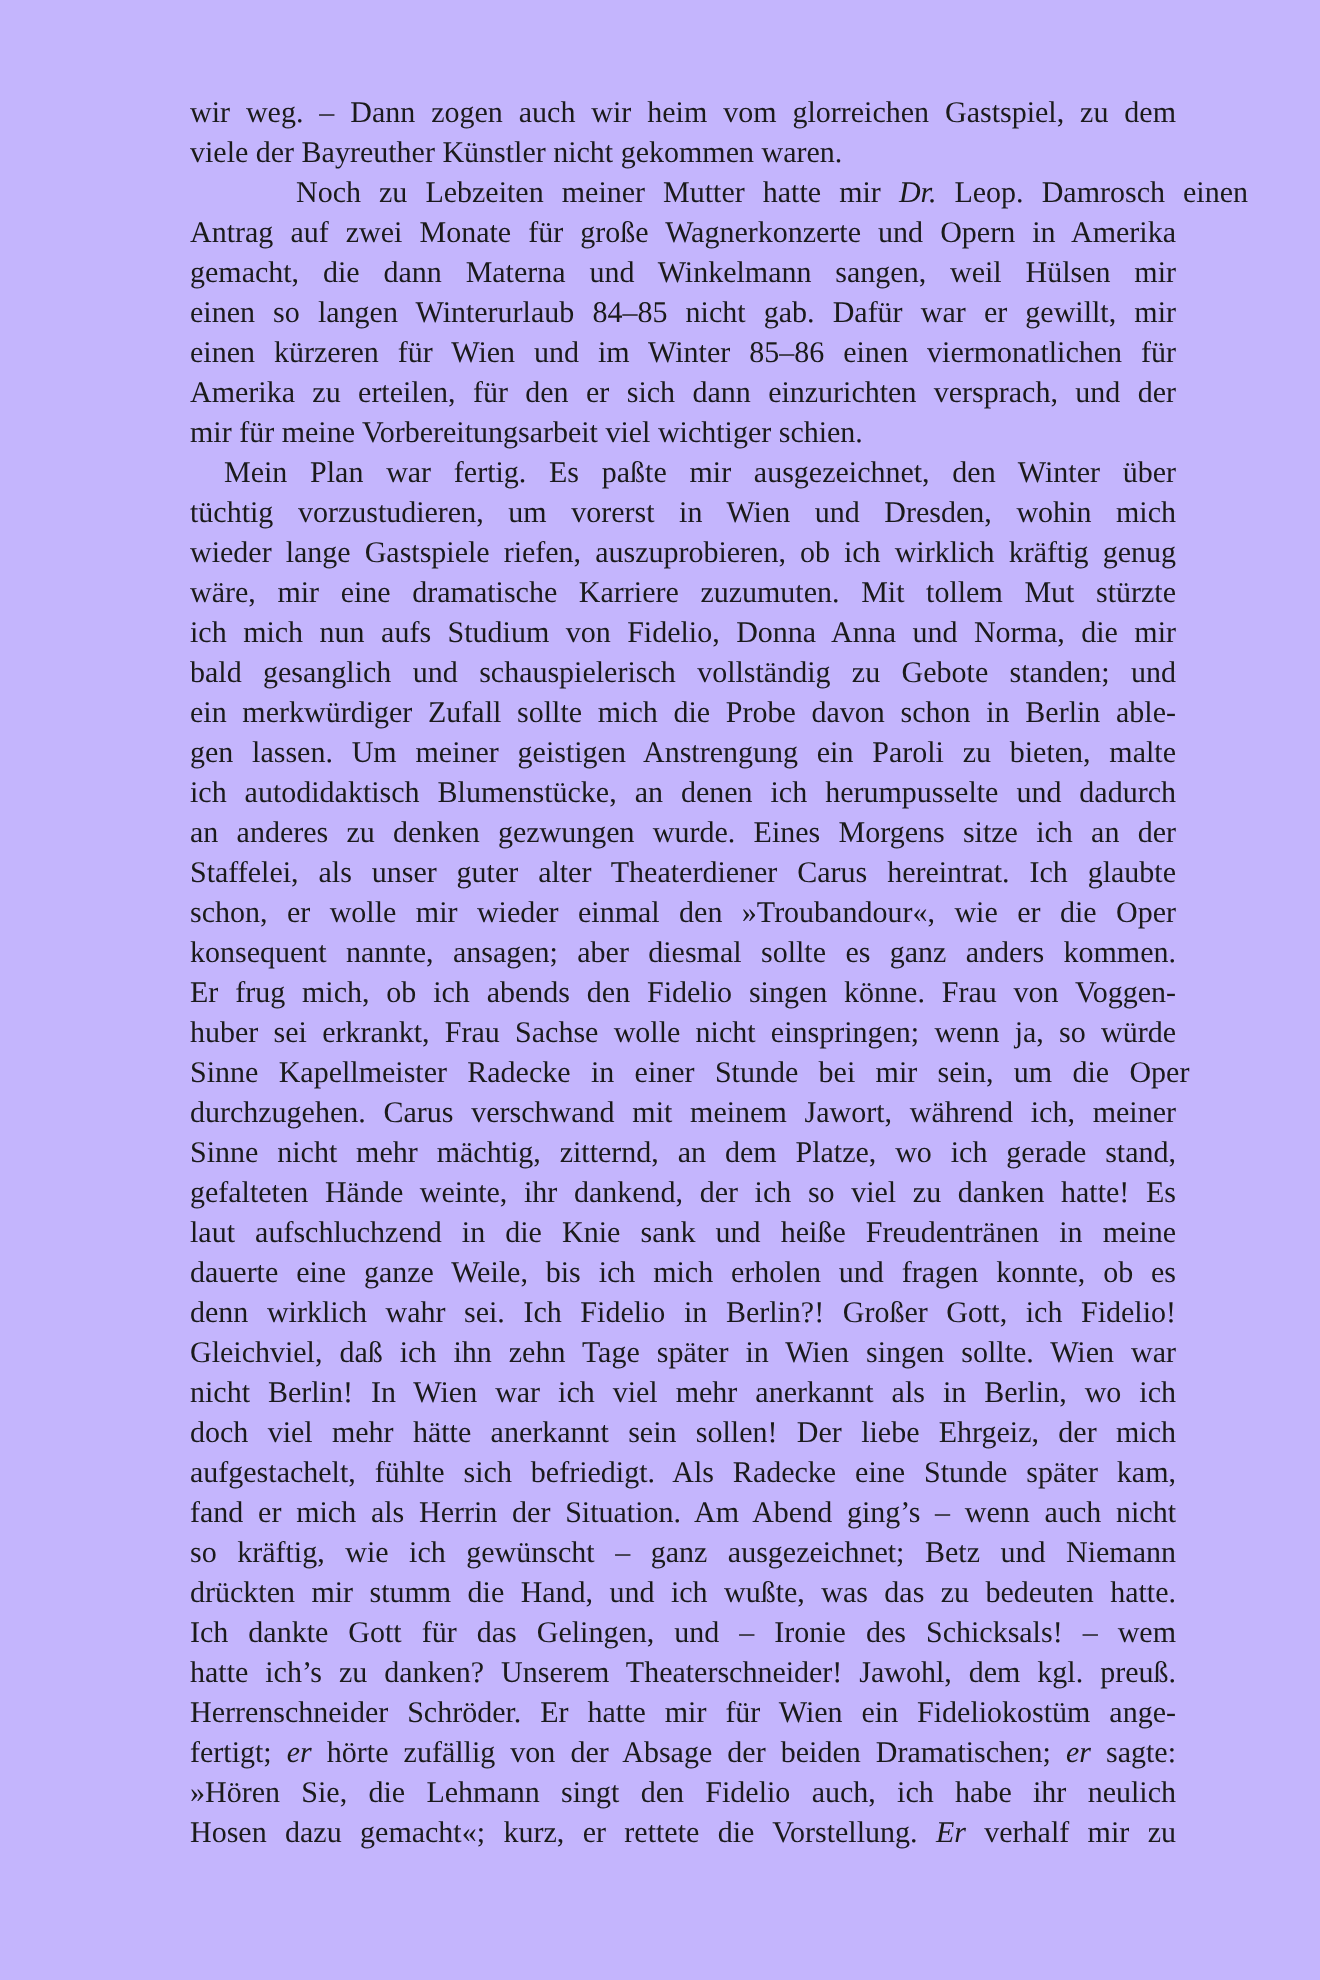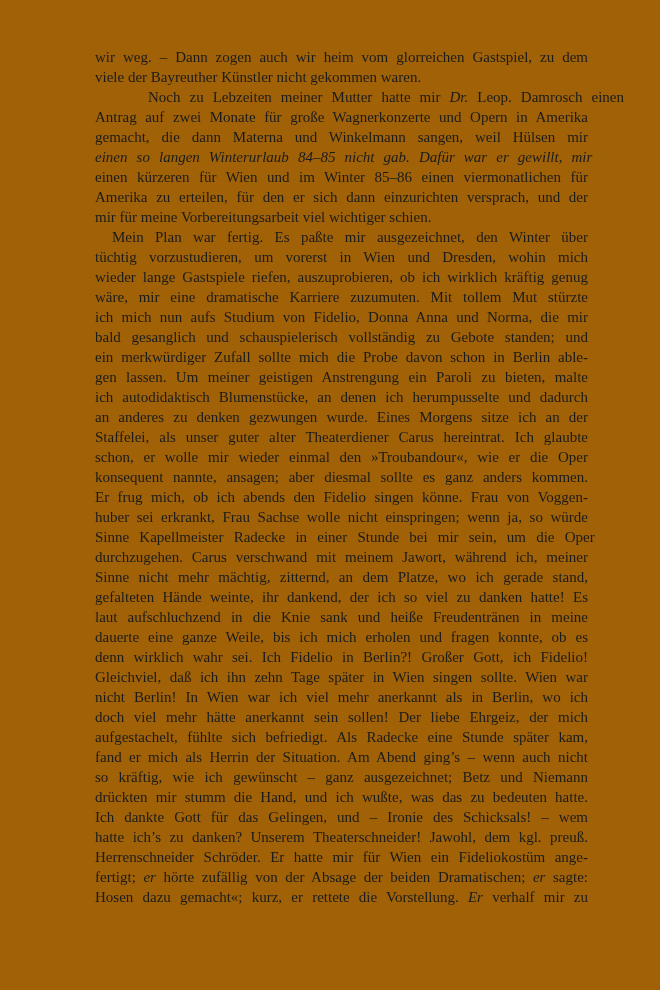--- a/index.html
+++ b/index.html
@@ -4,21 +4,21 @@
 <style>
   html, body {
     margin: 0;
     padding: 0;
     background: #ffffff;
   }
   .book-page {
     position: relative;
     width: 660px;
     height: 990px;
-    background: #a16207;
+    background: #c4b5fd;
     font-family: "Liberation Serif", "DejaVu Serif", serif;
     overflow: hidden;
   }
   .text-block {
     position: absolute;
     left: 95px;
     top: 47px;
     width: 493px;
   }
   .line {
@@ -49,21 +49,21 @@
 </head>
 <body>
 
 <div class="book-page" style="color: rgb(27, 27, 27);">
   <div class="text-block">
       <div class="line justify"><span class="line-text" style="word-spacing: 4.21875px;">wir weg. – Dann zogen auch wir heim vom glorreichen Gastspiel, zu dem</span></div>
       <div class="line"><span class="line-text">viele der Bayreuther Künstler nicht gekommen waren.</span></div>
       <div class="line justify"><span class="indent"></span><span class="line-text" style="word-spacing: 5.27969px; margin-left: 36px;">Noch zu Lebzeiten meiner Mutter hatte mir <i>Dr.</i> Leop. Damrosch einen</span></div>
       <div class="line justify"><span class="line-text" style="word-spacing: 4.79688px;">Antrag auf zwei Monate für große Wagnerkonzerte und Opern in Amerika</span></div>
       <div class="line justify"><span class="line-text" style="word-spacing: 8.17535px;">gemacht, die dann Materna und Winkelmann sangen, weil Hülsen mir</span></div>
-      <div class="line justify"><span class="line-text" style="word-spacing: 5.32528px; font-style: italic;">einen so langen Winterurlaub 84–85 nicht gab. Dafür war er gewillt, mir</span></div>
+      <div class="line justify"><span class="line-text" style="word-spacing: 5.32528px;">einen so langen Winterurlaub 84–85 nicht gab. Dafür war er gewillt, mir</span></div>
       <div class="line justify"><span class="line-text" style="word-spacing: 5.74062px;">einen kürzeren für Wien und im Winter 85–86 einen viermonatlichen für</span></div>
       <div class="line justify"><span class="line-text" style="word-spacing: 4.94886px;">Amerika zu erteilen, für den er sich dann einzurichten versprach, und der</span></div>
       <div class="line"><span class="line-text">mir für meine Vorbereitungsarbeit viel wichtiger schien.</span></div>
       <div class="line justify"><span class="indent"></span><span class="line-text" style="word-spacing: 7.61719px;">Mein Plan war fertig. Es paßte mir ausgezeichnet, den Winter über</span></div>
       <div class="line justify"><span class="line-text" style="word-spacing: 8.54167px;">tüchtig vorzustudieren, um vorerst in Wien und Dresden, wohin mich</span></div>
       <div class="line justify"><span class="line-text" style="word-spacing: 3.26736px;">wieder lange Gastspiele riefen, auszuprobieren, ob ich wirklich kräftig genug</span></div>
       <div class="line justify"><span class="line-text" style="word-spacing: 7.0625px;">wäre, mir eine dramatische Karriere zuzumuten. Mit tollem Mut stürzte</span></div>
       <div class="line justify"><span class="line-text" style="word-spacing: 4.48958px;">ich mich nun aufs Studium von Fidelio, Donna Anna und Norma, die mir</span></div>
       <div class="line justify"><span class="line-text" style="word-spacing: 6.94922px;">bald gesanglich und schauspielerisch vollständig zu Gebote standen; und</span></div>
       <div class="line justify"><span class="line-text" style="word-spacing: 4.10938px;">ein merkwürdiger Zufall sollte mich die Probe davon schon in Berlin able-</span></div>
@@ -86,15 +86,16 @@
       <div class="line justify"><span class="line-text" style="word-spacing: 5.24399px;">nicht Berlin! In Wien war ich viel mehr anerkannt als in Berlin, wo ich</span></div>
       <div class="line justify"><span class="line-text" style="word-spacing: 5.91761px;">doch viel mehr hätte anerkannt sein sollen! Der liebe Ehrgeiz, der mich</span></div>
       <div class="line justify"><span class="line-text" style="word-spacing: 5.71875px;">aufgestachelt, fühlte sich befriedigt. Als Radecke eine Stunde später kam,</span></div>
       <div class="line justify"><span class="line-text" style="word-spacing: 3.63462px;">fand er mich als Herrin der Situation. Am Abend ging’s – wenn auch nicht</span></div>
       <div class="line justify"><span class="line-text" style="word-spacing: 6.52187px;">so kräftig, wie ich gewünscht – ganz ausgezeichnet; Betz und Niemann</span></div>
       <div class="line justify"><span class="line-text" style="word-spacing: 4.46094px;">drückten mir stumm die Hand, und ich wußte, was das zu bedeuten hatte.</span></div>
       <div class="line justify"><span class="line-text" style="word-spacing: 6.26562px;">Ich dankte Gott für das Gelingen, und – Ironie des Schicksals! – wem</span></div>
       <div class="line justify"><span class="line-text" style="word-spacing: 4.73264px;">hatte ich’s zu danken? Unserem Theaterschneider! Jawohl, dem kgl. preuß.</span></div>
       <div class="line justify"><span class="line-text" style="word-spacing: 5.72396px;">Herrenschneider Schröder. Er hatte mir für Wien ein Fideliokostüm ange-</span></div>
       <div class="line justify"><span class="line-text" style="word-spacing: 3.80682px;">fertigt; <i>er</i> hörte zufällig von der Absage der beiden Dramatischen; <i>er</i> sagte:</span></div>
+      <div class="line justify"><span class="line-text" style="word-spacing: 6.91051px;">»Hören Sie, die Lehmann singt den Fidelio auch, ich habe ihr neulich</span></div>
       <div class="line justify"><span class="line-text" style="word-spacing: 5.44886px;">Hosen dazu gemacht«; kurz, er rettete die Vorstellung. <i>Er</i> verhalf mir zu</span></div>
     </div>
 </div>
 
 </body></html>

